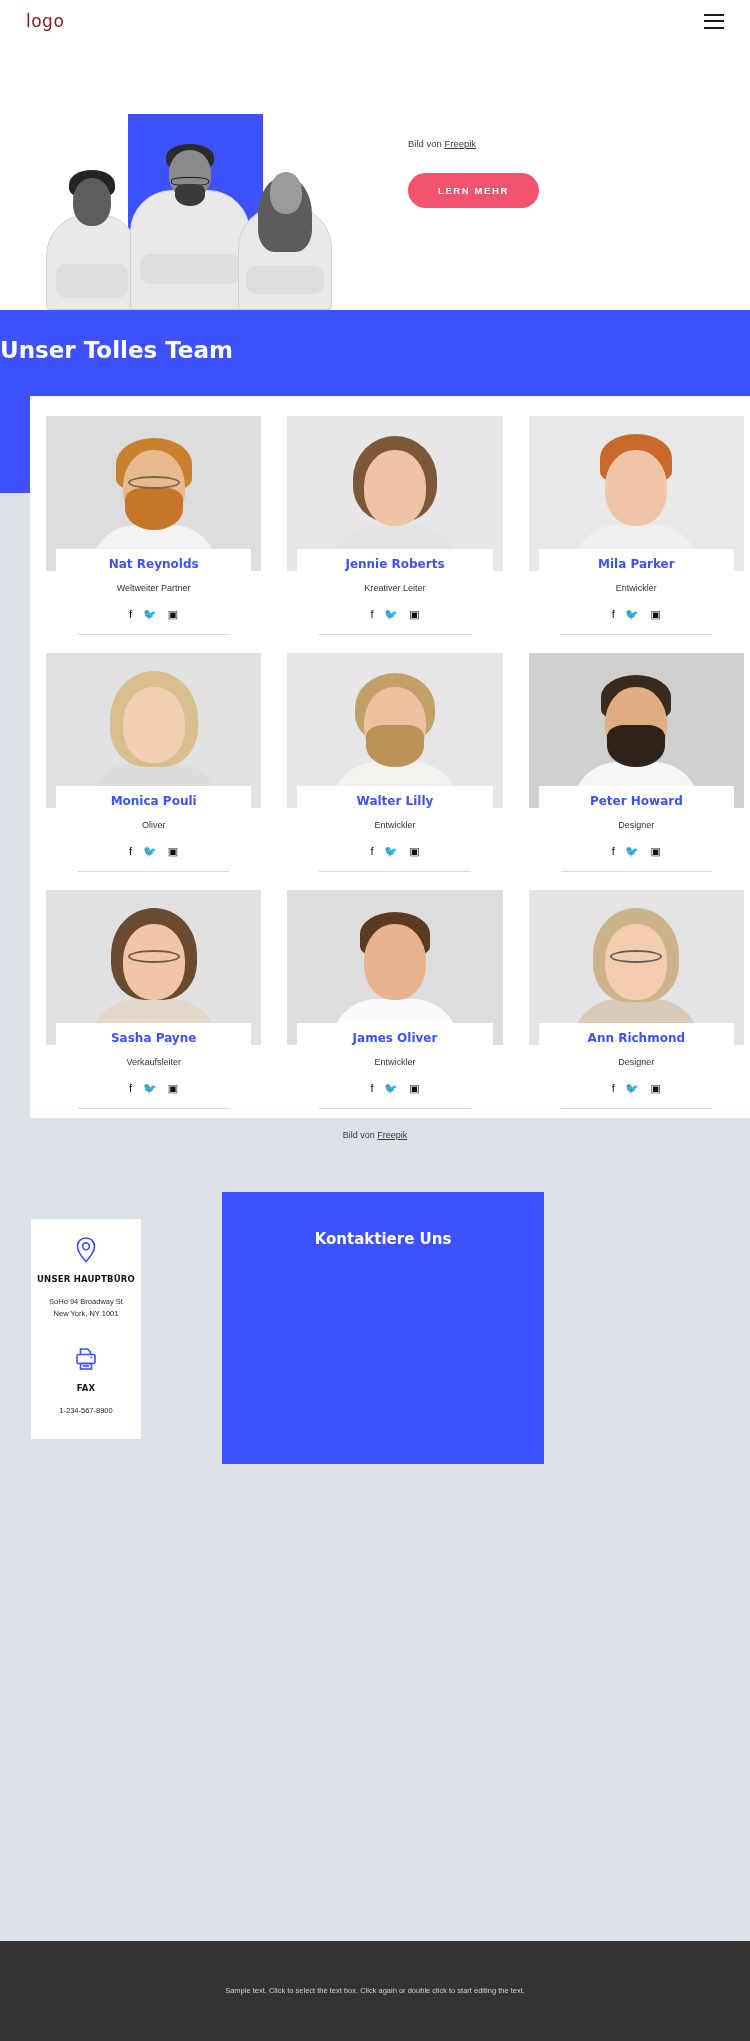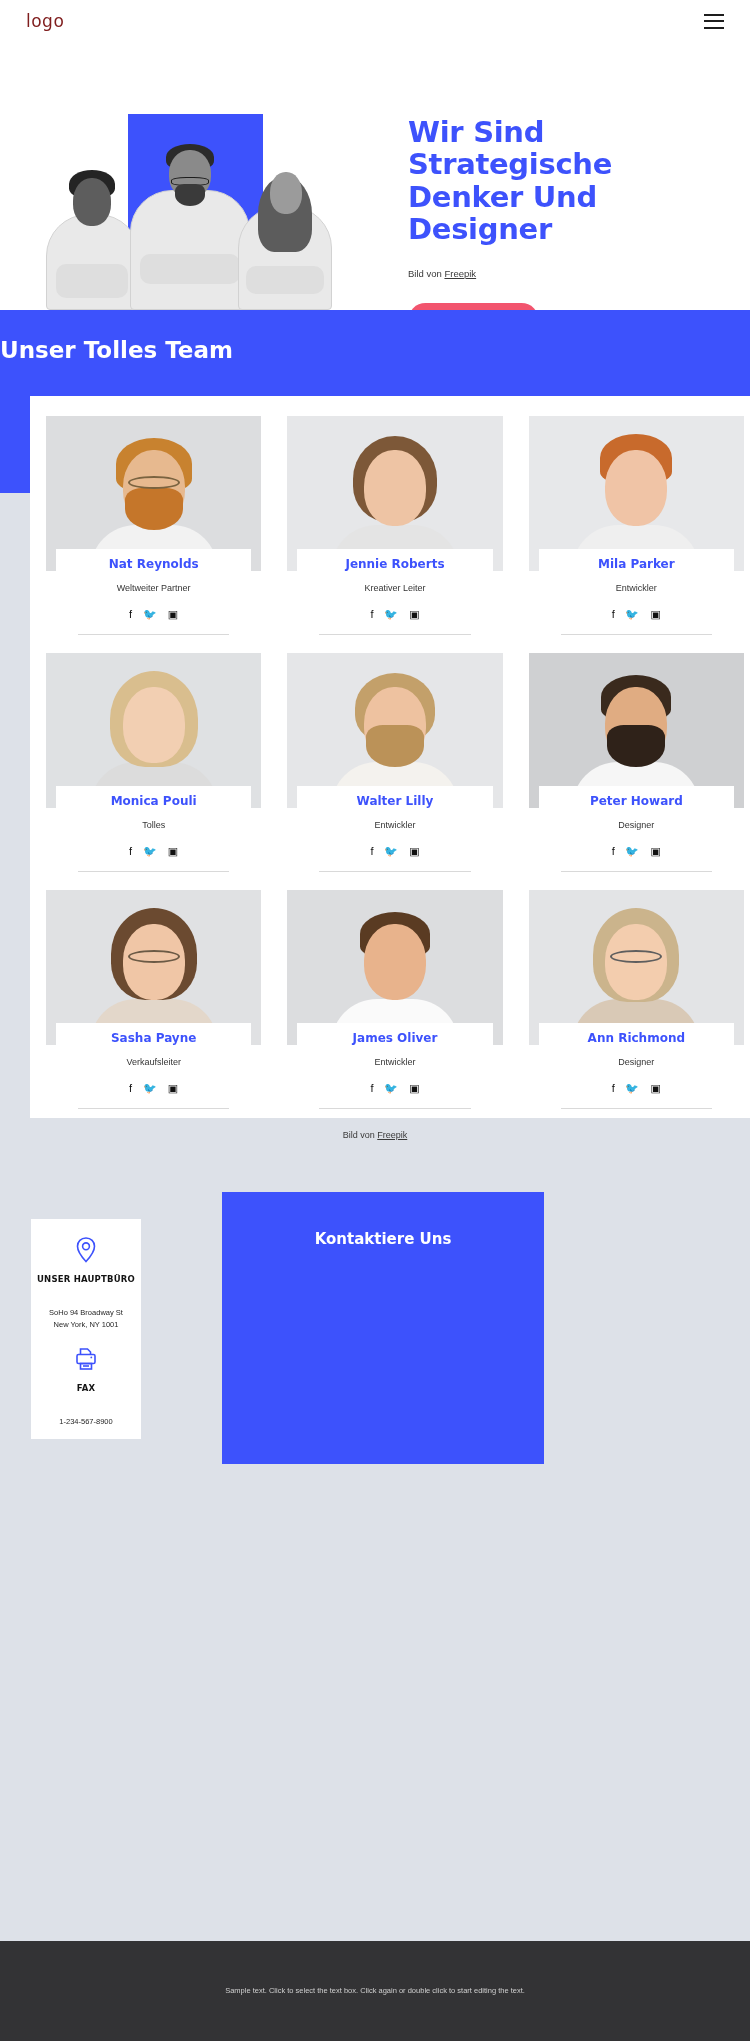--- a/index.html
+++ b/index.html
@@ -334,21 +334,21 @@
   }
   .info-title {
     margin-top: 9px;
     font-family: "DejaVu Sans", sans-serif;
     font-size: 8.5px;
     font-weight: 700;
     color: #131313;
     letter-spacing: .2px;
   }
   .info-line {
-    margin-top: 23px;
+    margin-top: 12px;
     font-size: 7.5px;
     color: #272727;
     line-height: 1.55;
   }
   .info-line a { color: #3d52fc; text-decoration: underline; }
 
   
   .site-footer {
     position: absolute;
     top: 1941px; left: 0;
@@ -406,21 +406,20 @@
 
       <div class="person" style="left:200px; width:110px; height:170px;">
         <div class="ph-body" style="left:8px; bottom:0; width:94px; height:104px;"></div>
         <div class="ph-arms" style="left:16px; bottom:16px; width:78px; height:28px;"></div>
         <div class="ph-hair" style="left:28px; bottom:58px; width:54px; height:76px; background:#5c5c5c; border-radius:50% 50% 30% 30%;"></div>
         <div class="ph-head" style="left:40px; bottom:96px; width:32px; height:42px; background:#9b9b9b;"></div>
       </div>
     </div>
 
     <div class="hero-copy">
-      <div class="hero-title">Wir Sind Strategische Denker Und Designer</div>
       <div class="hero-credit">
         <span>Bild von </span><a href="#">Freepik</a>
       </div>
       <button class="btn-cta">LERN MEHR</button>
     </div>
   </div>
 
   <div class="gray-bg"></div>
   <div class="team-band"></div>
 
@@ -486,21 +485,21 @@
       </div>
 
       <div class="member">
         <div class="member-photo" style="background:#dfe1e3;">
           <div class="face-body" style="background:#dcdcdc;"></div>
           <div class="face-hair" style="background:#d9be8e; width:88px; height:96px; top:18px; border-radius:50% 50% 40% 40%;"></div>
           <div class="face-head" style="background:#f2cfb2;"></div>
         </div>
         <div class="member-info">
           <div class="member-name">Monica Pouli</div>
-          <div class="member-role">Tolles</div>
+          <div class="member-role">Oliver</div>
           <div class="member-social">
             <span>f</span>
             <span>🐦</span>
             <span>▣</span>
           </div>
           <div class="member-divider"></div>
         </div>
       </div>
 
       <div class="member">

